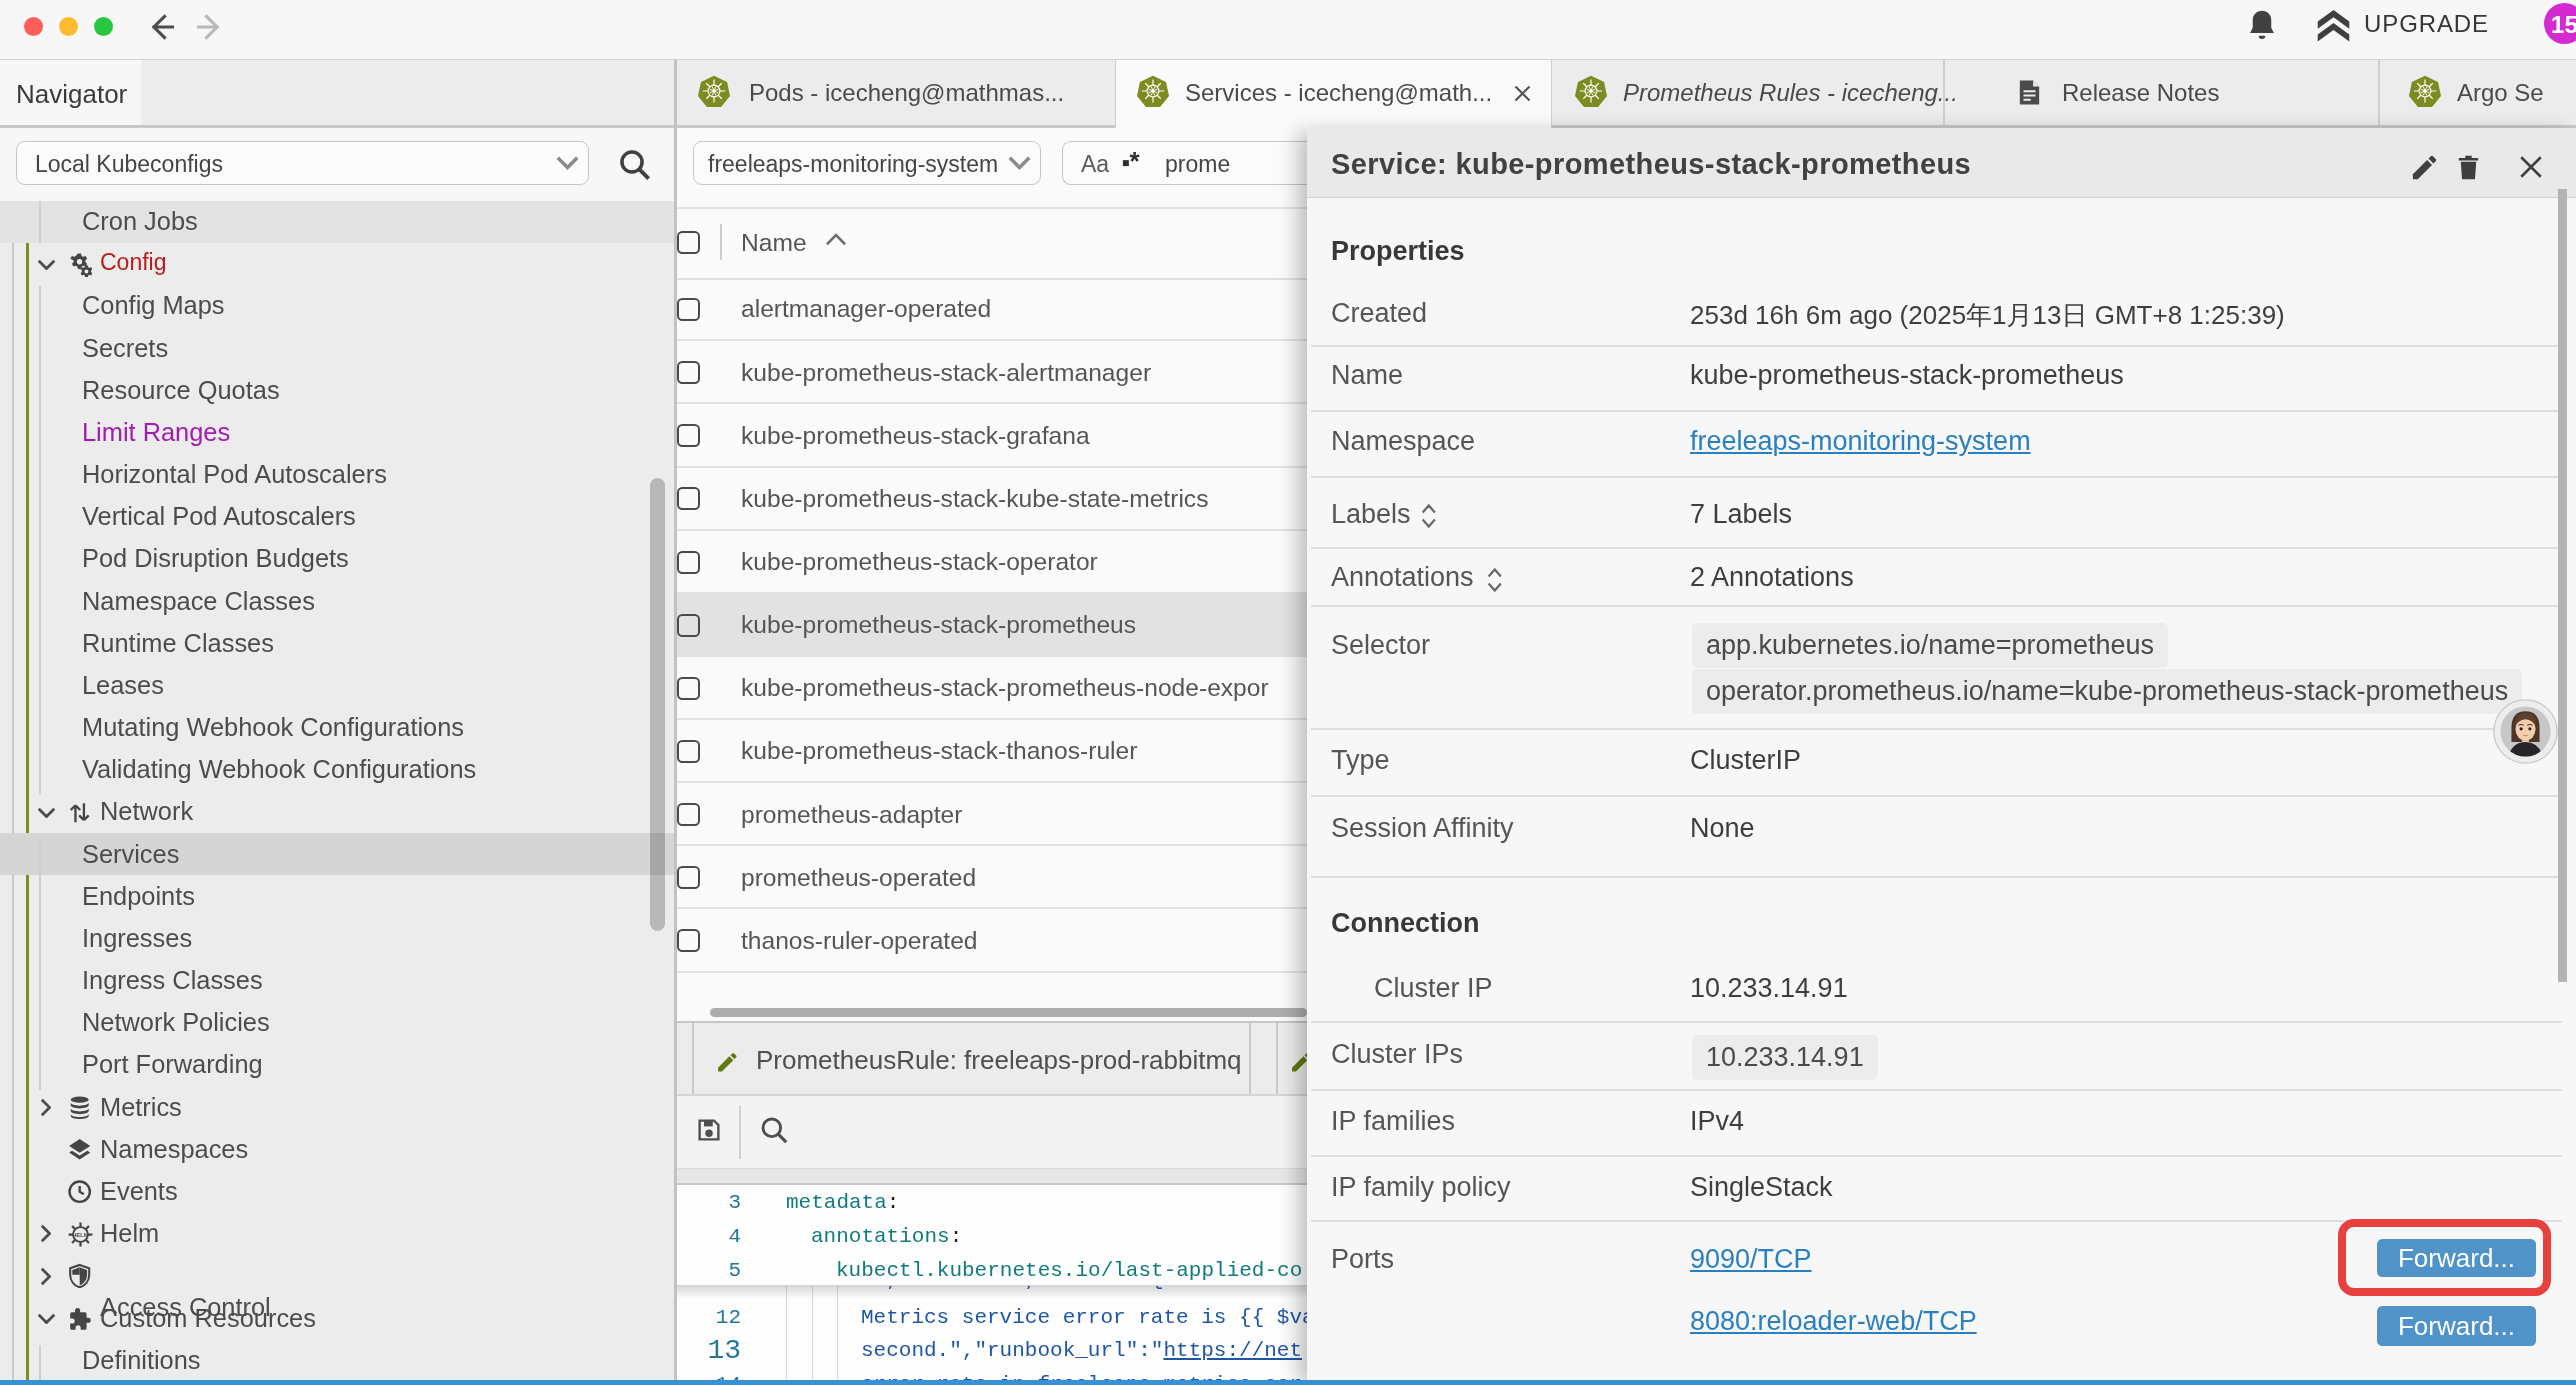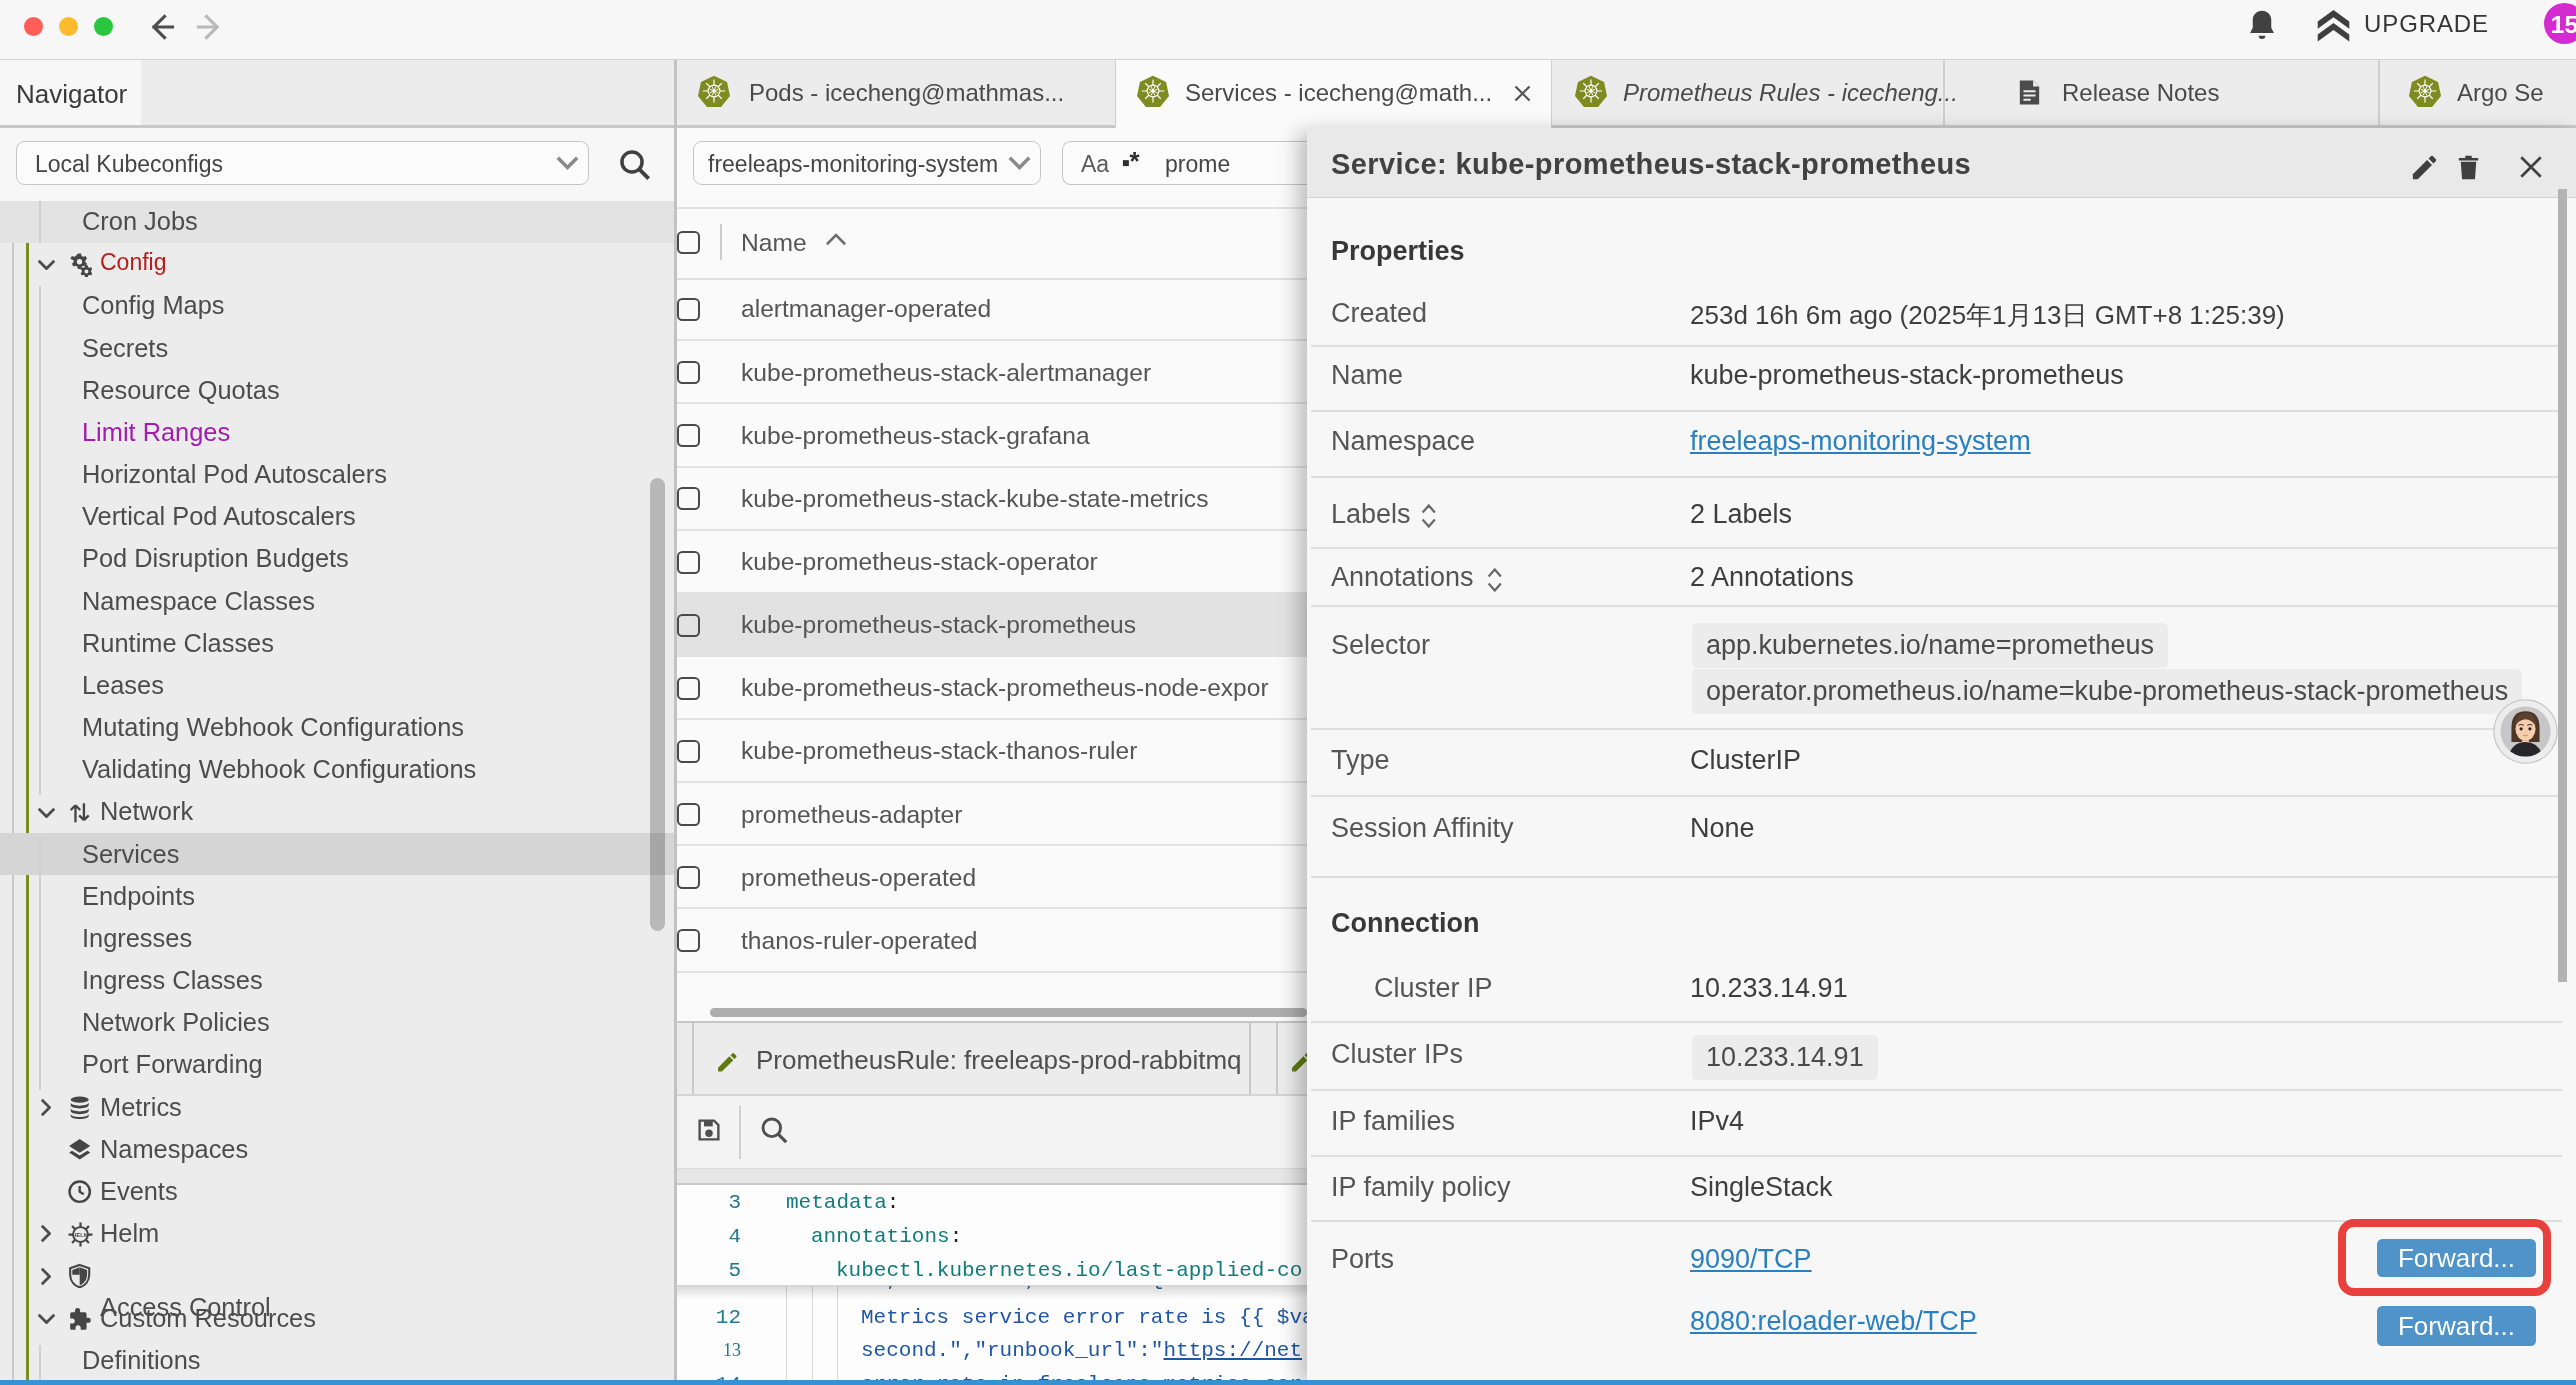--- a/index.html
+++ b/index.html
@@ -277,21 +277,21 @@
   </svg>
 <div class="abs" style="left:739px;top:1106px;width:1.8px;height:53px;background:#cfcfcf;"></div>
 <svg class="abs" style="left:759px;top:1115px" width="32" height="32" viewBox="0 0 40 40">
     <circle cx="16" cy="16" r="11" stroke="#4f4f4f" stroke-width="3.6" fill="none"></circle>
     <path d="M24 24 L34 34" stroke="#4f4f4f" stroke-width="4"></path>
   </svg>
 <div class="abs" style="left:677px;top:1168px;width:630px;height:16.7px;background:#e7e7e7;border-top:1.8px solid #dadada;border-bottom:1.8px solid #c9c9c9;"></div>
 <div class="abs" style="left:677px;top:1185px;width:630px;height:196px;background:#fdfdfd;overflow:hidden;"></div>
 <div class="abs" style="left:701px;top:1301px;width:40px;text-align:right;font-size:21px;font-family:'Liberation Mono',monospace;color:#237893;line-height:33px;">12</div>
 <div class="abs" style="left:861px;top:1301px;font-size:21px;font-family:'Liberation Mono',monospace;line-height:33px;white-space:pre;"><span style="color:#1f56a6">Metrics service error rate is {{ $va</span></div>
-<div class="abs" style="left:701px;top:1334px;width:40px;text-align:right;font-size:18px;font-family:Liberation Serif, serif;color:#237893;line-height:33px;">13</div>
+<div class="abs" style="left:701px;top:1334px;width:40px;text-align:right;font-size:28px;font-family:Liberation Mono, monospace;color:#237893;line-height:33px;">13</div>
 <div class="abs" style="left:861px;top:1334px;font-size:21px;font-family:'Liberation Mono',monospace;line-height:33px;white-space:pre;"><span style="color:#1f56a6">second.","runbook_url":"<span style="text-decoration:underline">https://net</span></span></div>
 <div class="abs" style="left:701px;top:1368px;width:40px;text-align:right;font-size:21px;font-family:'Liberation Mono',monospace;color:#237893;line-height:33px;">14</div>
 <div class="abs" style="left:861px;top:1368px;font-size:21px;font-family:'Liberation Mono',monospace;line-height:33px;white-space:pre;"><span style="color:#1f56a6">error rate in freeleaps metrics ser</span></div>
 <div class="abs" style="left:861px;top:1268px;font-size:21px;font-family:'Liberation Mono',monospace;white-space:pre;color:#1f56a6;">0","<span style="color:#127b7b">for</span>":"1m","<span style="color:#127b7b">labels</span>":{"<span style="color:#127b7b">service</span>":"M</div>
 <div class="abs" style="left:786px;top:1285px;width:0.9px;height:95px;background:#d8d8d8;"></div>
 <div class="abs" style="left:812px;top:1285px;width:0.9px;height:95px;background:#d8d8d8;"></div>
 <div class="abs" style="left:837px;top:1285px;width:0.9px;height:95px;background:#d8d8d8;"></div>
 <div class="abs" style="left:677px;top:1185px;width:630px;height:101px;background:#fdfdfd;"></div>
 <div class="abs" style="left:701px;top:1186px;width:40px;text-align:right;font-size:21px;font-family:'Liberation Mono',monospace;color:#237893;line-height:33px;">3</div>
 <div class="abs" style="left:786px;top:1186px;font-size:21px;font-family:'Liberation Mono',monospace;line-height:33px;white-space:pre;"><span style="color:#127b7b">metadata</span><span style="color:#222">:</span></div>
@@ -322,21 +322,21 @@
 <div class="abs" style="left:1331px;top:360px;font-size:27px;color:#555;">Name</div>
 <div class="abs" style="left:1690px;top:360px;font-size:27px;color:#3e3e3e;">kube-prometheus-stack-prometheus</div>
 <div class="abs" style="left:1311px;top:410px;width:1251px;height:1.8px;background:#dedede;"></div>
 <div class="abs" style="left:1331px;top:426px;font-size:27px;color:#555;">Namespace</div>
 <div class="abs" style="left:1690px;top:426px;font-size:27px;color:#2a7fc0;text-decoration:underline;">freeleaps-monitoring-system</div>
 <div class="abs" style="left:1311px;top:476px;width:1251px;height:1.8px;background:#dedede;"></div>
 <div class="abs" style="left:1331px;top:499px;font-size:27px;color:#555;">Labels</div>
 <svg class="abs" style="left:1420px;top:502px" width="17.5" height="28" viewBox="0 0 20 32">
     <path d="M3 12 L10 4 L17 12 M3 20 L10 28 L17 20" stroke="#6a6a6a" stroke-width="2.6" fill="none"></path>
   </svg>
-<div class="abs" style="left:1690px;top:499px;font-size:27px;color:#3e3e3e;">2 Labels</div>
+<div class="abs" style="left:1690px;top:499px;font-size:27px;color:#3e3e3e;">7 Labels</div>
 <div class="abs" style="left:1311px;top:547px;width:1251px;height:1.8px;background:#dedede;"></div>
 <div class="abs" style="left:1331px;top:562px;font-size:27px;color:#555;">Annotations</div>
 <svg class="abs" style="left:1486px;top:566px" width="17.5" height="28" viewBox="0 0 20 32">
     <path d="M3 12 L10 4 L17 12 M3 20 L10 28 L17 20" stroke="#6a6a6a" stroke-width="2.6" fill="none"></path>
   </svg>
 <div class="abs" style="left:1690px;top:562px;font-size:27px;color:#3e3e3e;">2 Annotations</div>
 <div class="abs" style="left:1311px;top:605px;width:1251px;height:1.8px;background:#dedede;"></div>
 <div class="abs" style="left:1331px;top:630px;font-size:27px;color:#555;">Selector</div>
 <div class="abs" style="left:1692px;top:623px;font-size:27px;color:#4a4a4a;background:#ececec;padding:7px 14px;border-radius:5.3px;">app.kubernetes.io/name=prometheus</div>
 <div class="abs" style="left:1692px;top:669px;font-size:27px;color:#4a4a4a;background:#ececec;padding:7px 14px;border-radius:5.3px;">operator.prometheus.io/name=kube-prometheus-stack-prometheus</div>

